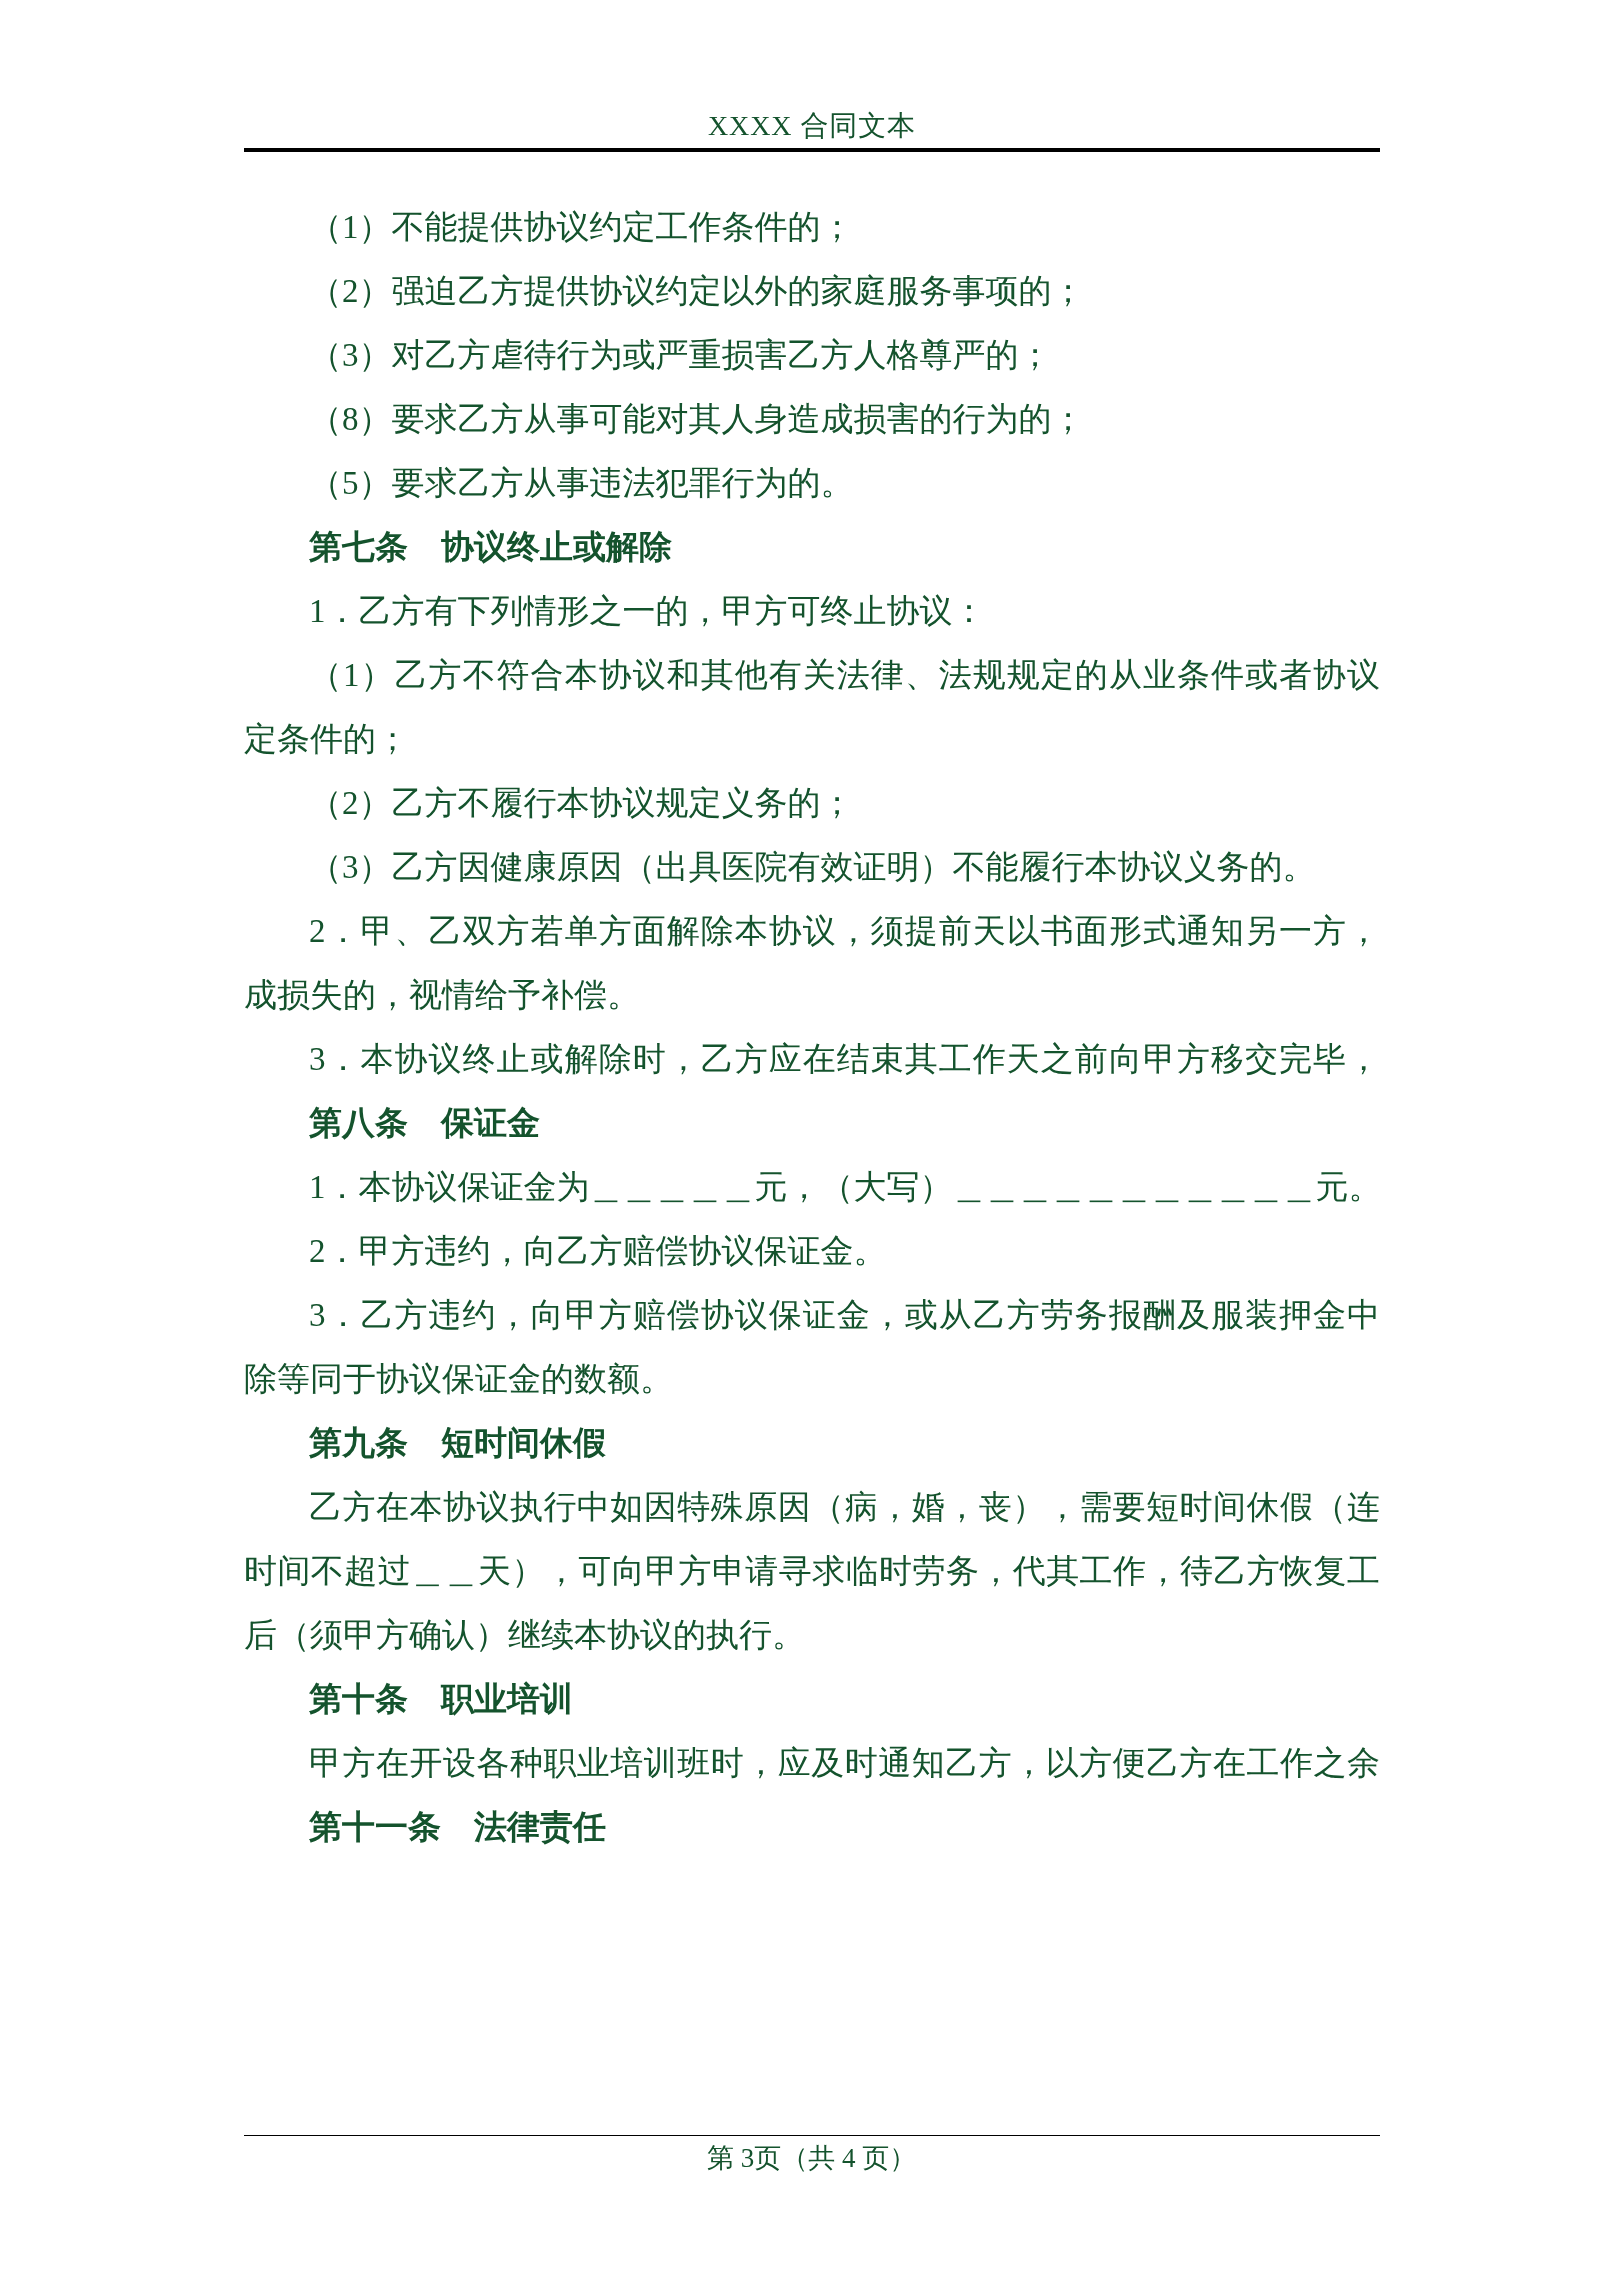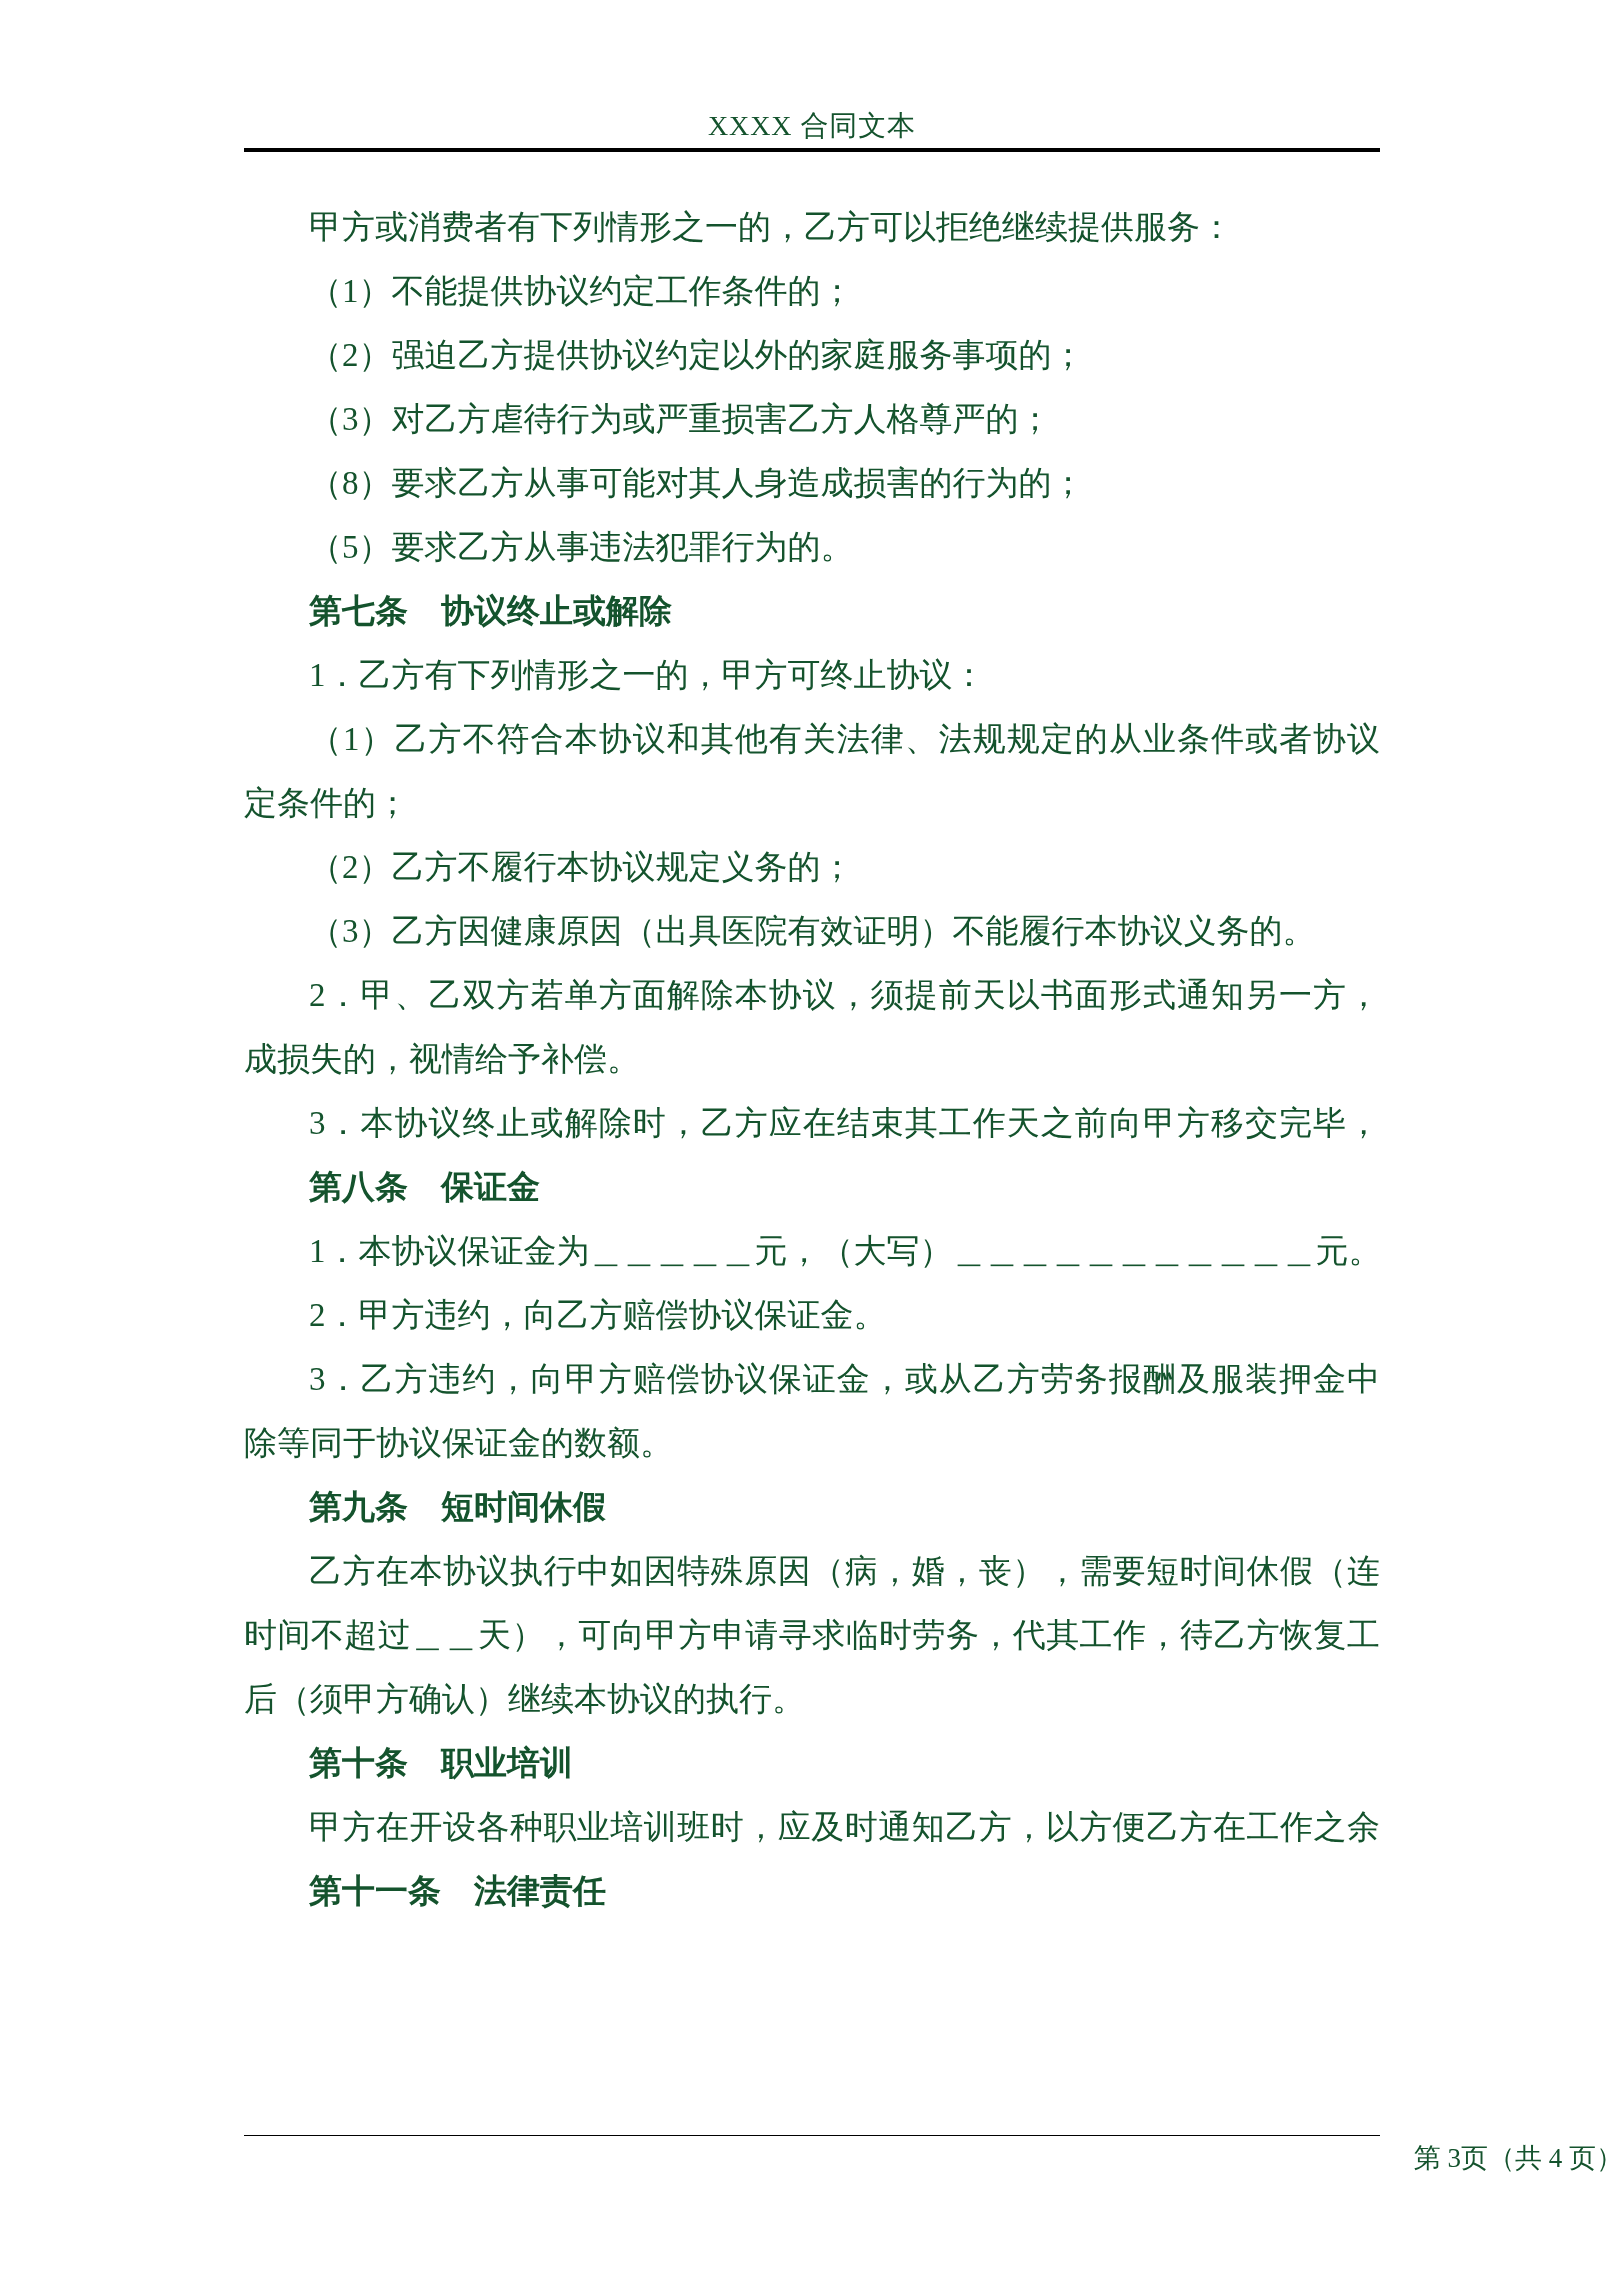--- a/index.html
+++ b/index.html
@@ -63,35 +63,34 @@
     height: 0;
     border-top: 1.8px solid #000000;
   }
   .footer-text {
     position: absolute;
     left: 0;
     width: 100%;
     top: 2138px;
     height: 40px;
     line-height: 40px;
-    text-align: right;
+    text-align: center;
     font-size: 27px;
   }
 </style>
 </head>
 <body>
 
 <div class="page">
 
   <div class="header">
     <div class="header-title">XXXX 合同文本</div>
   </div>
 
   <div class="doc-body">
-      <div class="line indent">甲方或消费者有下列情形之一的，乙方可以拒绝继续提供服务：</div>
       <div class="line indent">（1）不能提供协议约定工作条件的；</div>
       <div class="line indent">（2）强迫乙方提供协议约定以外的家庭服务事项的；</div>
       <div class="line indent">（3）对乙方虐待行为或严重损害乙方人格尊严的；</div>
       <div class="line indent">（8）要求乙方从事可能对其人身造成损害的行为的；</div>
       <div class="line indent">（5）要求乙方从事违法犯罪行为的。</div>
       <div class="line heading">第七条　协议终止或解除</div>
       <div class="line indent">1．乙方有下列情形之一的，甲方可终止协议：</div>
       <div class="line indent justify">（1）乙方不符合本协议和其他有关法律、法规规定的从业条件或者协议约</div>
       <div class="line flush">定条件的；</div>
       <div class="line indent">（2）乙方不履行本协议规定义务的；</div>

